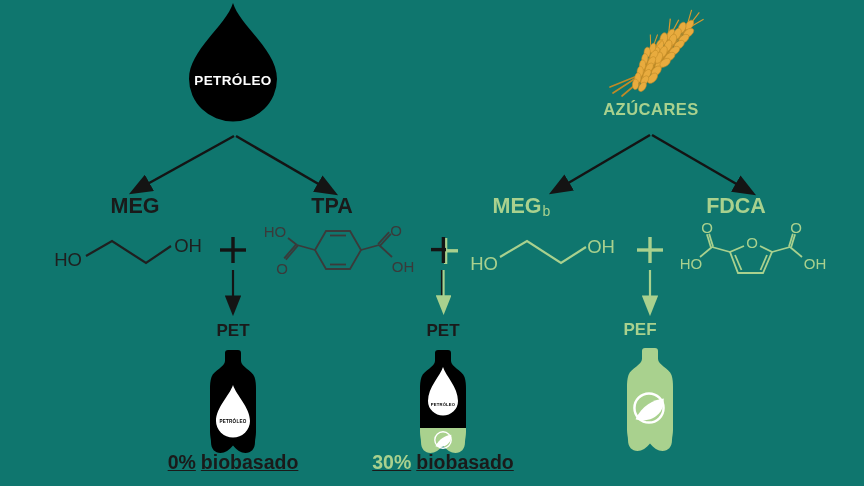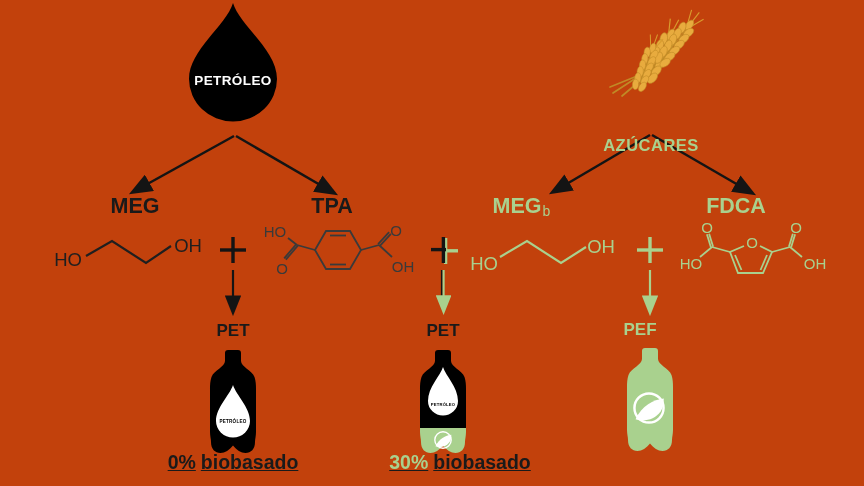--- a/index.html
+++ b/index.html
@@ -1,23 +1,23 @@
 <!DOCTYPE html>
 <html><head>
 <meta charset="utf-8">
 <style>
   html,body{margin:0;padding:0;background:#ffffff;}
-  .canvas{position:relative;width:864px;height:486px;background:#c2410c;overflow:hidden;
+  .canvas{position:relative;width:864px;height:486px;background:#0f766e;overflow:hidden;
           font-family:"Liberation Sans", sans-serif;}
   svg{position:absolute;left:0;top:0;}
   svg text{font-family:"Liberation Sans", sans-serif;}
   .lbl{position:absolute;transform:translateX(-50%);font-weight:700;color:#1a1a1a;
        white-space:nowrap;font-size:21.5px;line-height:1.05;}
   .green{color:#a9d18e;}
-  .azucares{font-size:16.5px;letter-spacing:0.5px;margin-top:36px;}
+  .azucares{font-size:16.5px;letter-spacing:0.5px;}
   .product{font-size:17px;}
   .caption{font-size:19.5px;text-decoration:underline;}
   .cap-pct{margin-right:5px;}
   .sub{font-size:14px;font-weight:400;position:relative;top:3px;left:1px;}
   .atom{font-size:18.5px;font-weight:400;}
   .atom-sm{font-size:15px;font-weight:400;}
   .droplabel{fill:#ffffff;font-weight:700;font-size:13.5px;letter-spacing:0.4px;}
   .tinytxt{font-weight:700;fill:#000;letter-spacing:0.2px;}
 </style>
 </head>
@@ -198,15 +198,15 @@
 <div class="lbl" style="left:332px;top:195px">TPA</div>
 <div class="lbl green" style="left:521px;top:195px"><span>MEG</span><span class="sub">b</span></div>
 <div class="lbl green" style="left:736px;top:195px">FDCA</div>
 <div class="lbl green azucares" style="left:651px;top:101px">AZÚCARES</div>
 
 <div class="lbl product" style="left:233px;top:322px">PET</div>
 <div class="lbl product" style="left:443px;top:322px">PET</div>
 <div class="lbl product green" style="left:640px;top:321px">PEF</div>
 
 <div class="lbl caption" style="left:233px;top:452px"><span class="cap-pct">0%</span><span>biobasado</span></div>
-<div class="lbl caption" style="left:460px;top:452px"><span class="cap-pct green">30%</span><span>biobasado</span></div>
+<div class="lbl caption" style="left:443px;top:452px"><span class="cap-pct green">30%</span><span>biobasado</span></div>
 
 </div>
 
 </body></html>

